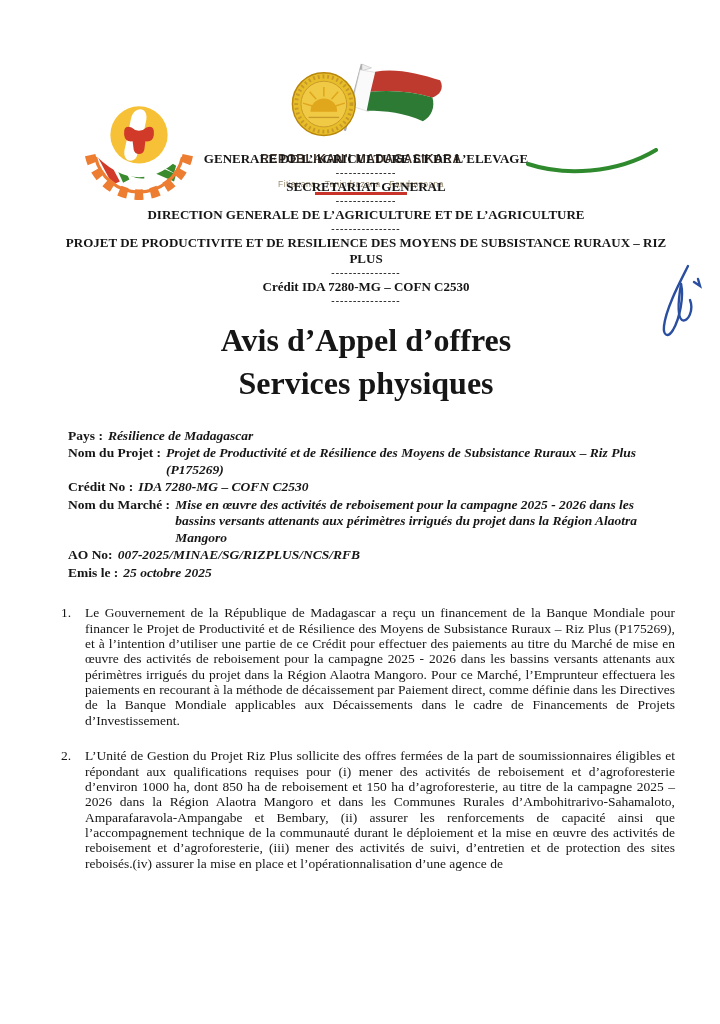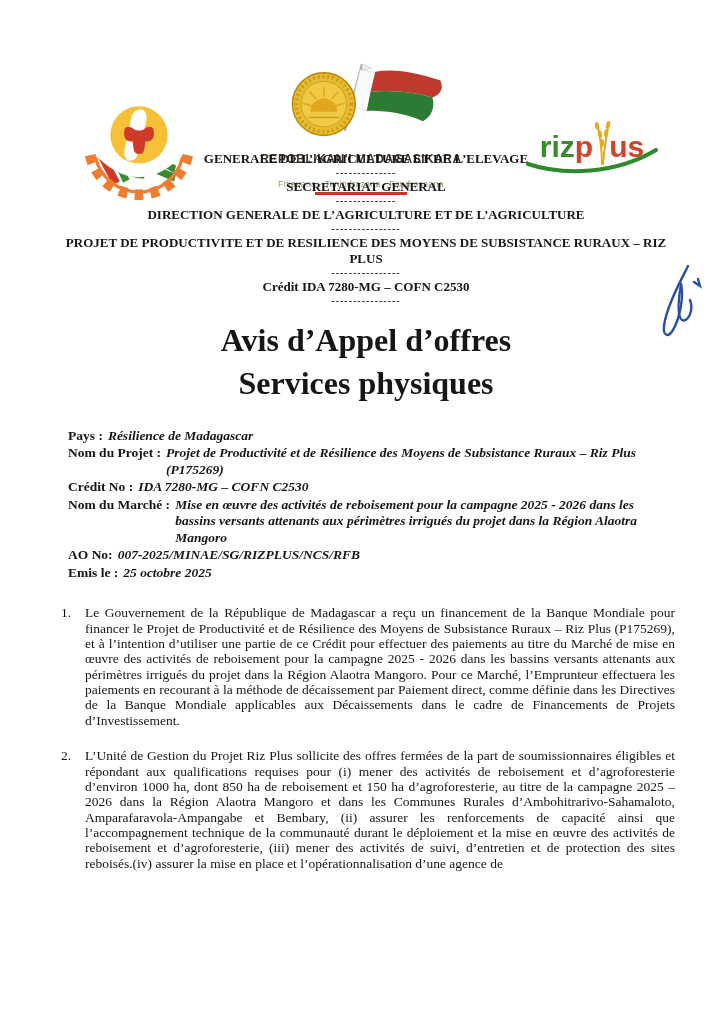--- a/index.html
+++ b/index.html
@@ -127,40 +127,20 @@
           <line x1="78" y1="48" x2="88" y2="45"></line>
         </g>
         <path d="M50 60 h32" stroke="#c9992a" stroke-width="1.4"></path>
       </svg>
       <div class="republic-title">REPOBLIKAN'I MADAGASIKARA</div>
       <div class="republic-motto">Fitiavana - Tanindrazana - Fandrosoana</div>
       <div class="republic-underline"></div>
     </div>
 
     <div class="logo-rizplus">
-      <div class="rizplus-text">
-        <span class="riz-green">riz</span>
-          <span class="plus-orange">p</span>
-          <span class="wheat-slot">
-            <svg width="17" height="48" viewBox="0 0 17 48">
-            <g stroke="#e8a821" stroke-width="2" fill="none" stroke-linecap="round">
-              <path d="M8 46 C8 30 6 18 3 5"></path>
-              <path d="M9 46 C10 30 13 16 15 4"></path>
-            </g>
-            <g fill="#e8a821">
-              <ellipse cx="3" cy="8" rx="2" ry="4" transform="rotate(-15 3 8)"></ellipse>
-              <ellipse cx="14" cy="7" rx="2" ry="4" transform="rotate(15 14 7)"></ellipse>
-              <ellipse cx="6" cy="16" rx="2" ry="4" transform="rotate(-12 6 16)"></ellipse>
-              <ellipse cx="12" cy="15" rx="2" ry="4" transform="rotate(12 12 15)"></ellipse>
-              <ellipse cx="8" cy="25" rx="2" ry="4"></ellipse>
-            </g>
-          </svg>
-          </span>
-          <span class="plus-orange">us</span>
-      </div>
       <svg class="swoosh" width="136" height="30" viewBox="0 0 136 30">
         <path d="M4 16 C40 28 92 26 132 2" fill="none" stroke="#2f8a2e" stroke-width="4" stroke-linecap="round"></path>
       </svg>
     </div>
   </div>
 
   <div class="content">
     <div class="hdr">
       <div class="hdr-line">GENERALE DE L’AGRICULTURE ET DE L’ELEVAGE</div>
       <div class="hdr-sep">--------------</div>

